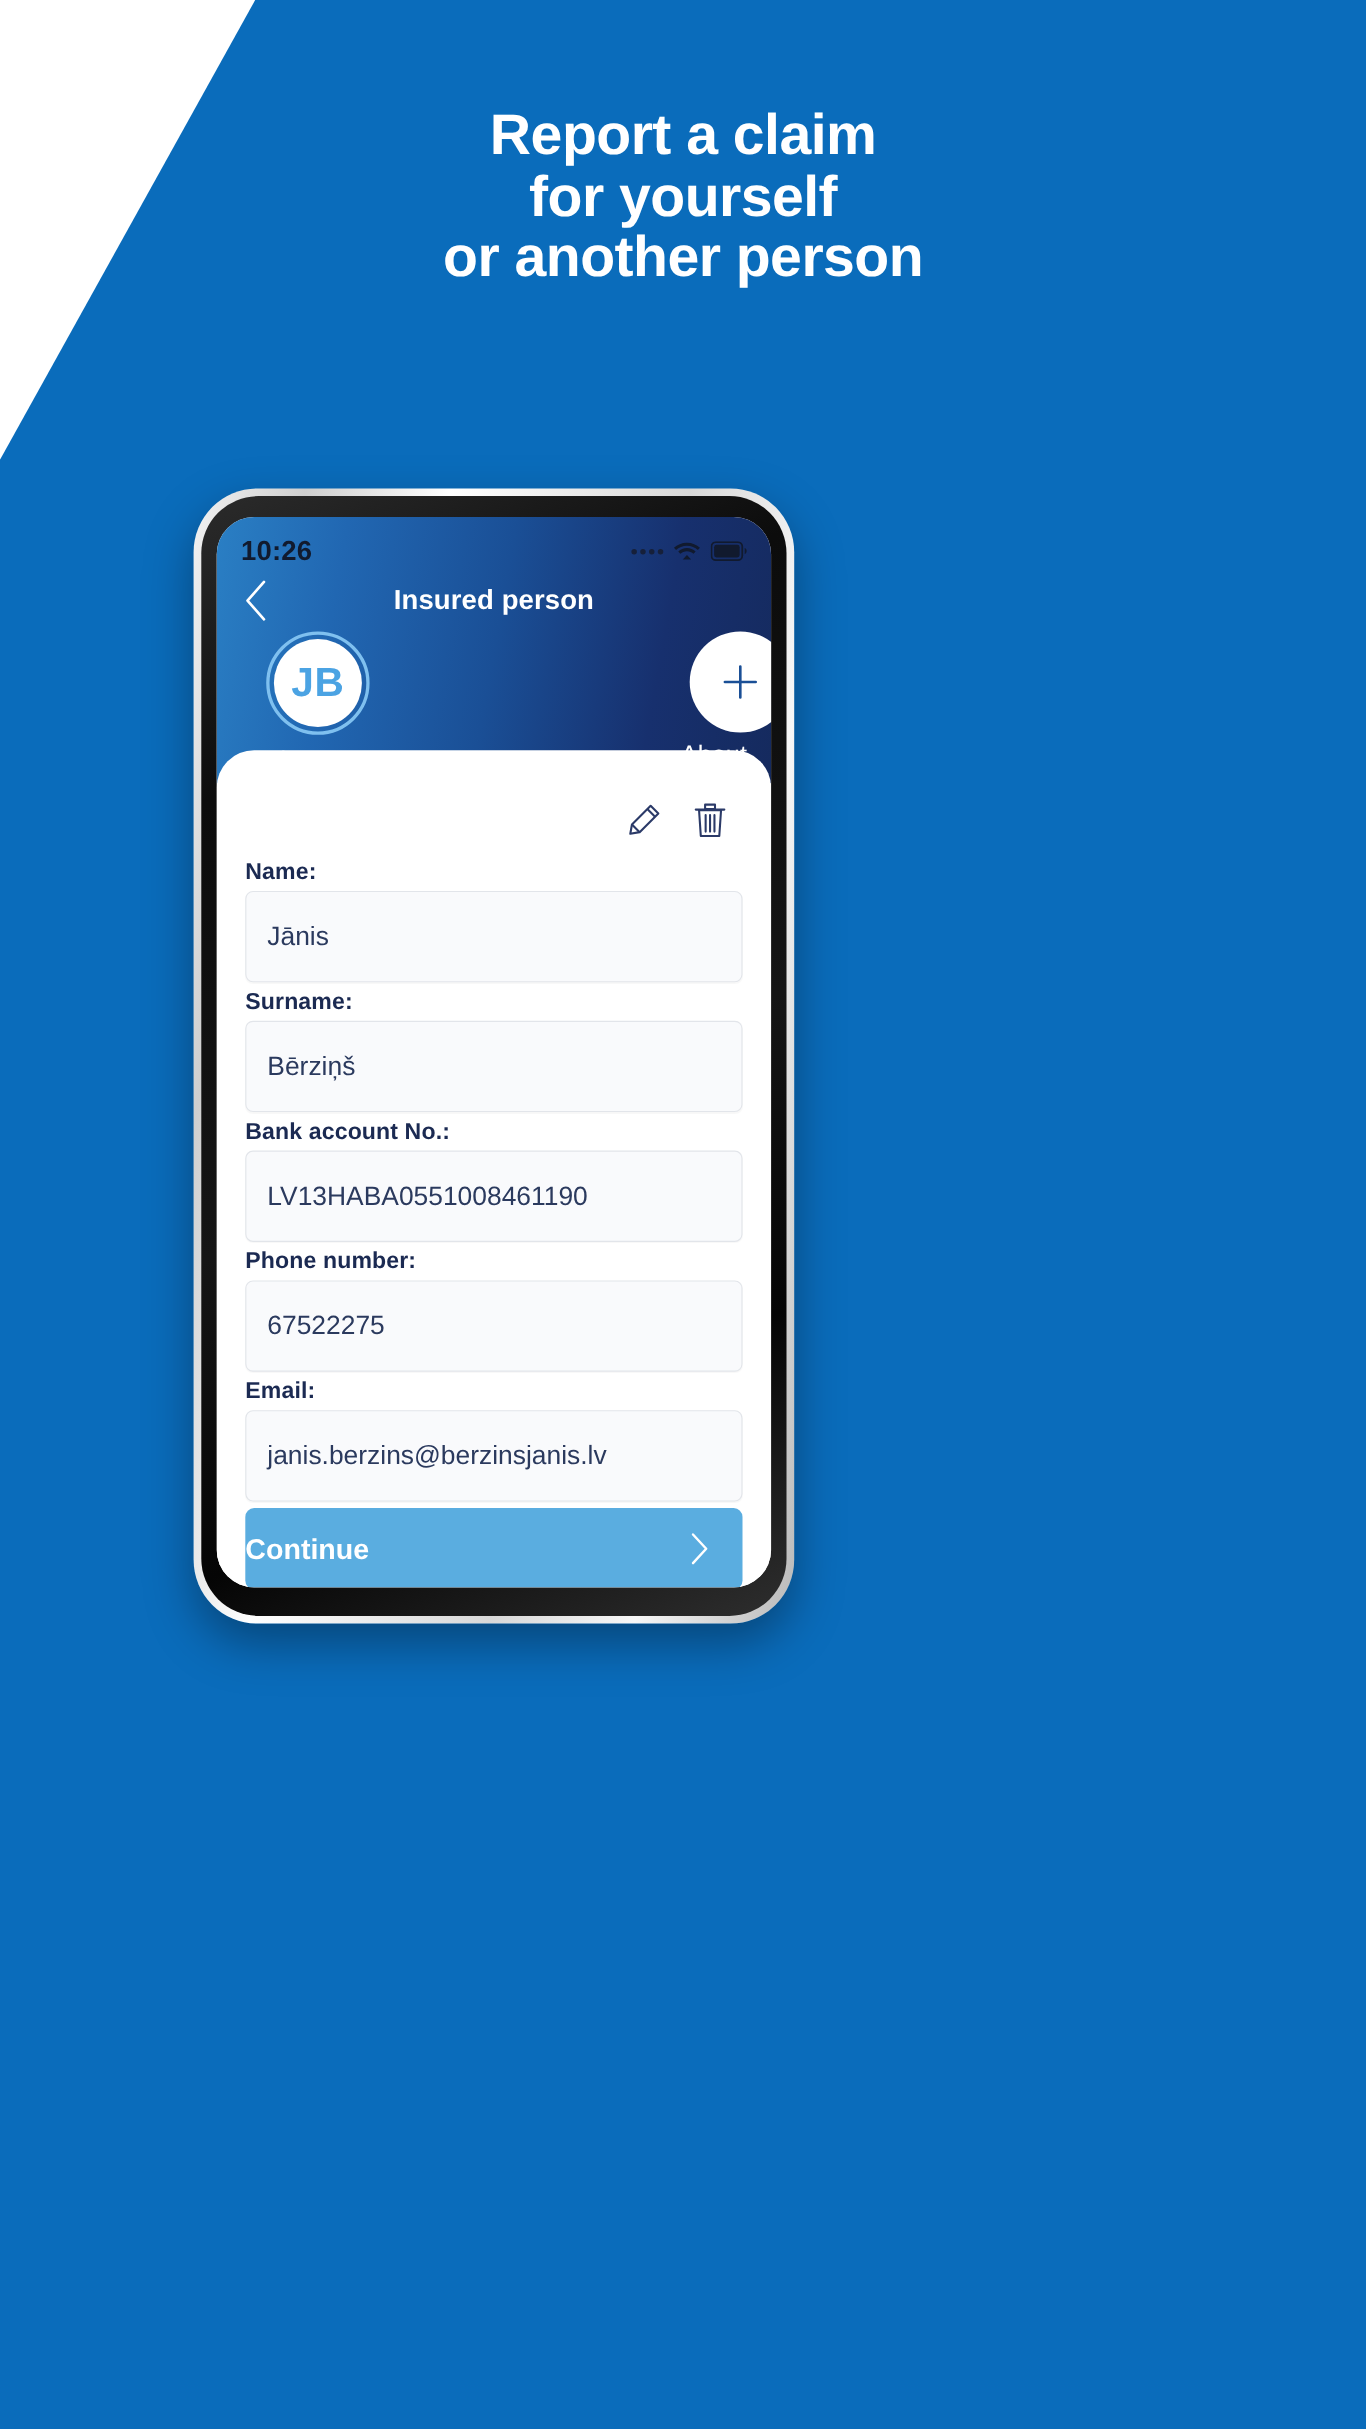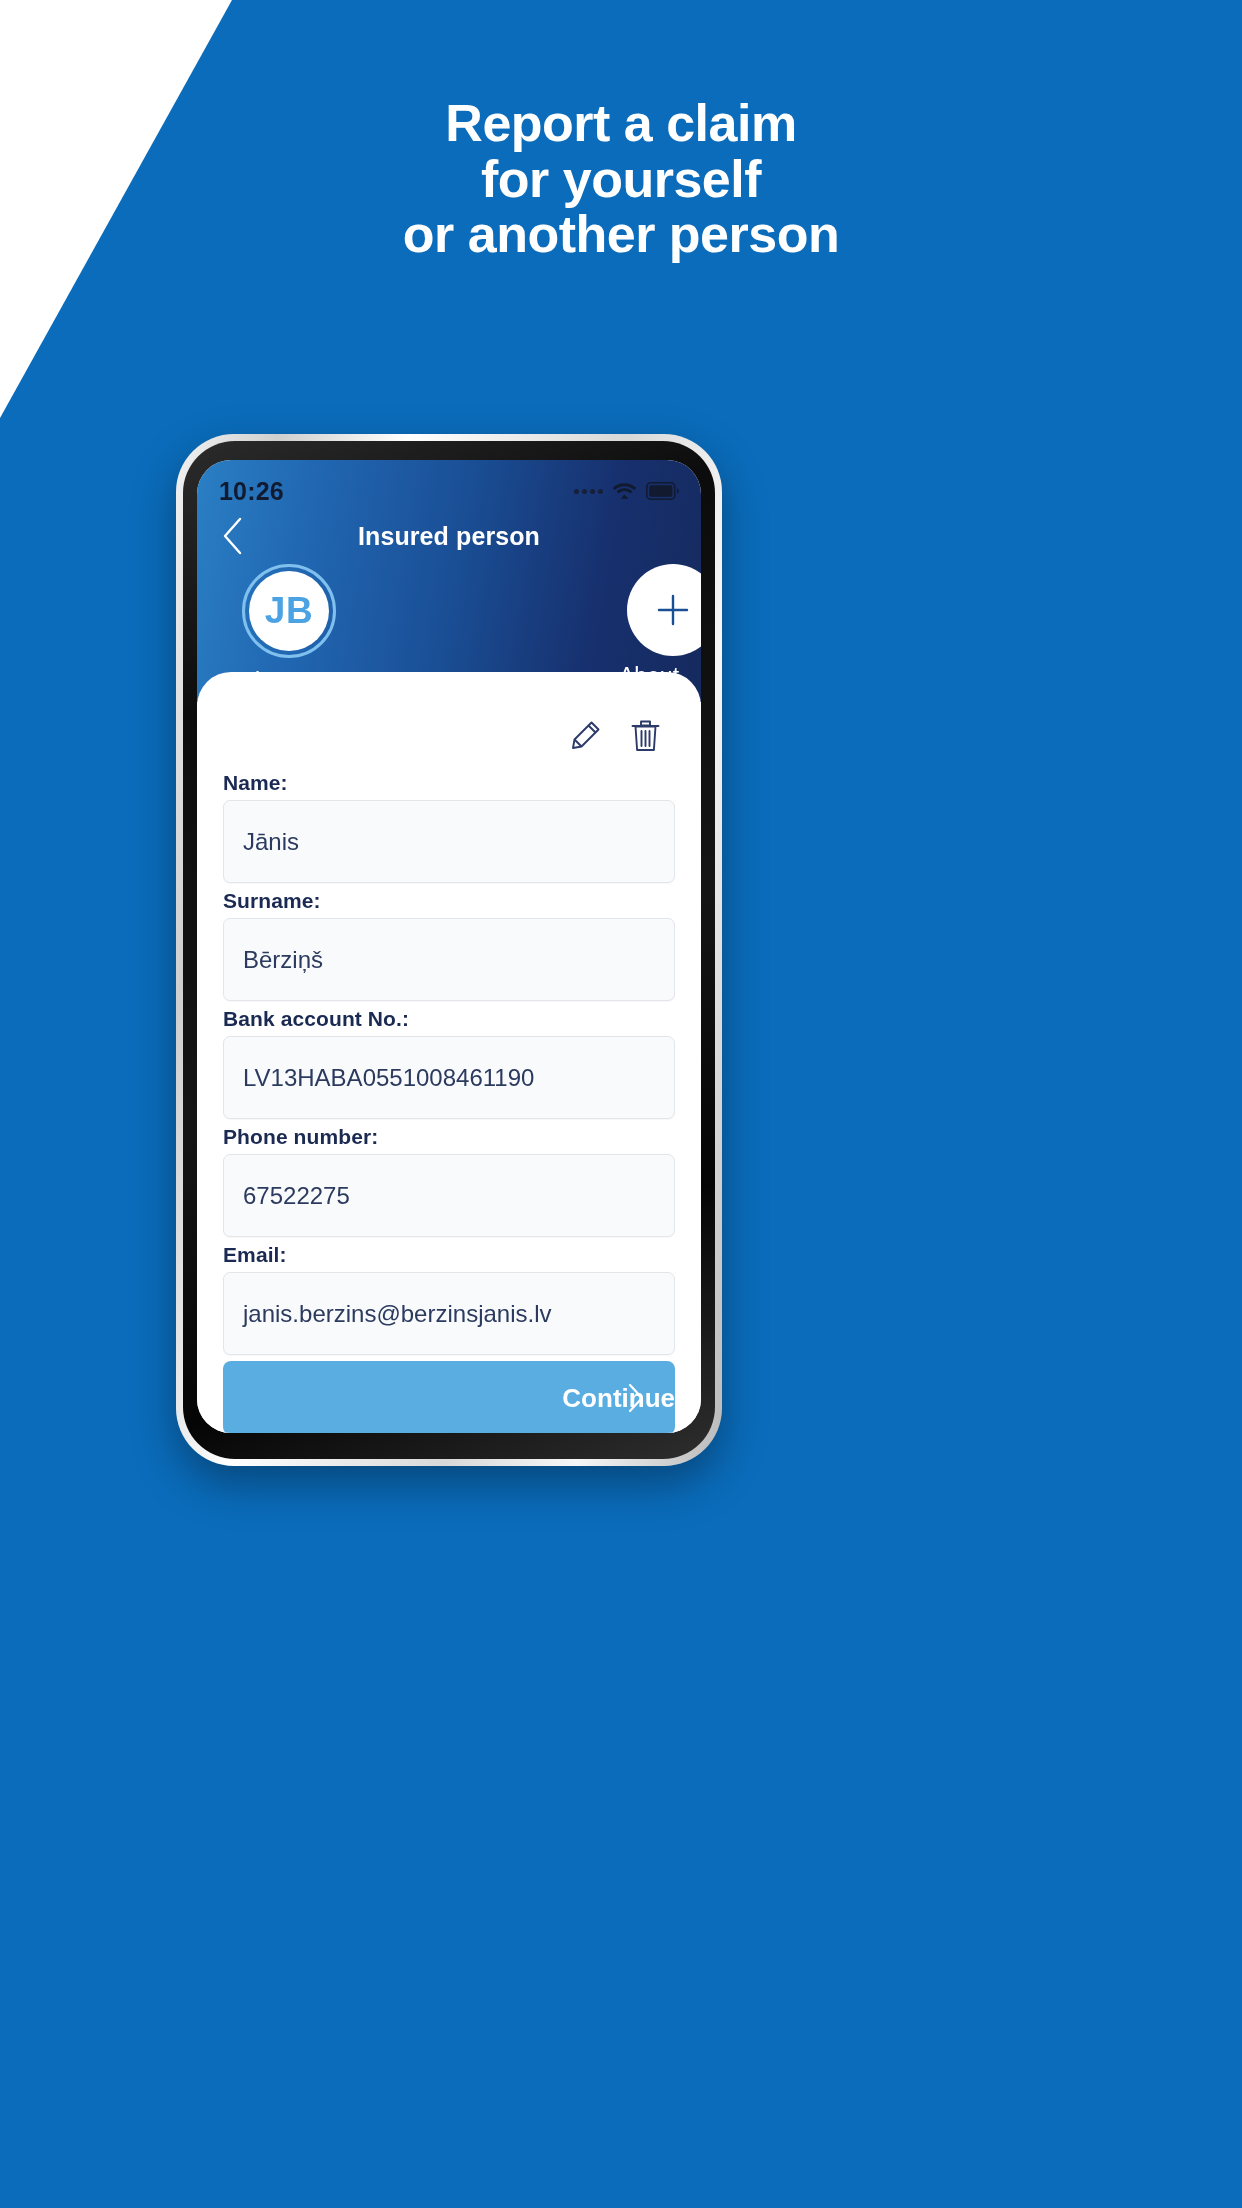--- a/index.html
+++ b/index.html
@@ -32,21 +32,21 @@
     font-size:52px;
     font-weight:700;
     line-height:1.07;
     letter-spacing:-0.5px;
   }
   #promo-headline .line{ display:block; }
 
   
   #phone-mockup{
     position:absolute;
-    left:176px; top:434px;
+    left:176px; top:444px;
     width:546px; height:1032px;
     border-radius:58px;
     background:linear-gradient(100deg,#f2f2f2 0%,#cfcfcf 14%,#ffffff 32%,#d8d8d8 62%,#f7f7f7 80%,#b9b9b9 100%);
     padding:7px;
     box-shadow:0 18px 44px rgba(0,0,0,.34);
   }
   #phone-frame{
     width:100%; height:100%;
     border-radius:52px;
     background:linear-gradient(155deg,#2b2b2b 0%,#0c0c0c 22%,#151515 55%,#050505 78%,#2e2e2e 100%);
@@ -197,21 +197,21 @@
     padding:0 19px;
     color:#2b3a5e; font-size:24px;
     box-shadow:0 1px 1px rgba(0,0,0,.03);
   }
 
   #continue-button{
     height:74px;
     border-radius:8px;
     background:#5aade0;
     position:relative;
-    display:flex; align-items:center; justify-content:flex-end;
+    display:flex; align-items:center; justify-content:flex-start;
     cursor:pointer;
   }
   #continue-label{
     color:#ffffff; font-size:26px; font-weight:700;
   }
   #continue-chevron{
     position:absolute; right:30px; top:50%; transform:translateY(-50%);
   }
   #continue-chevron svg{ width:17px; height:30px; display:block; }
 </style>

